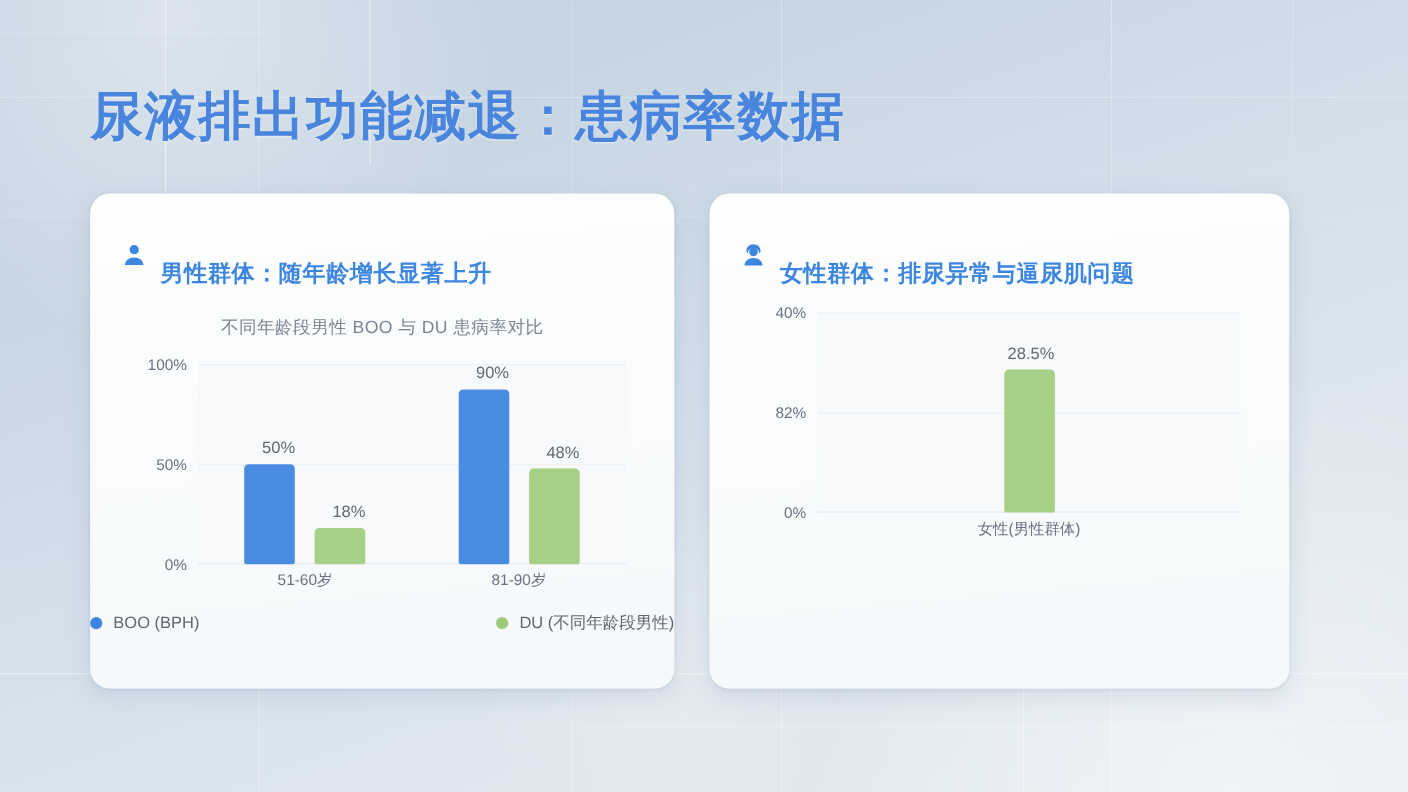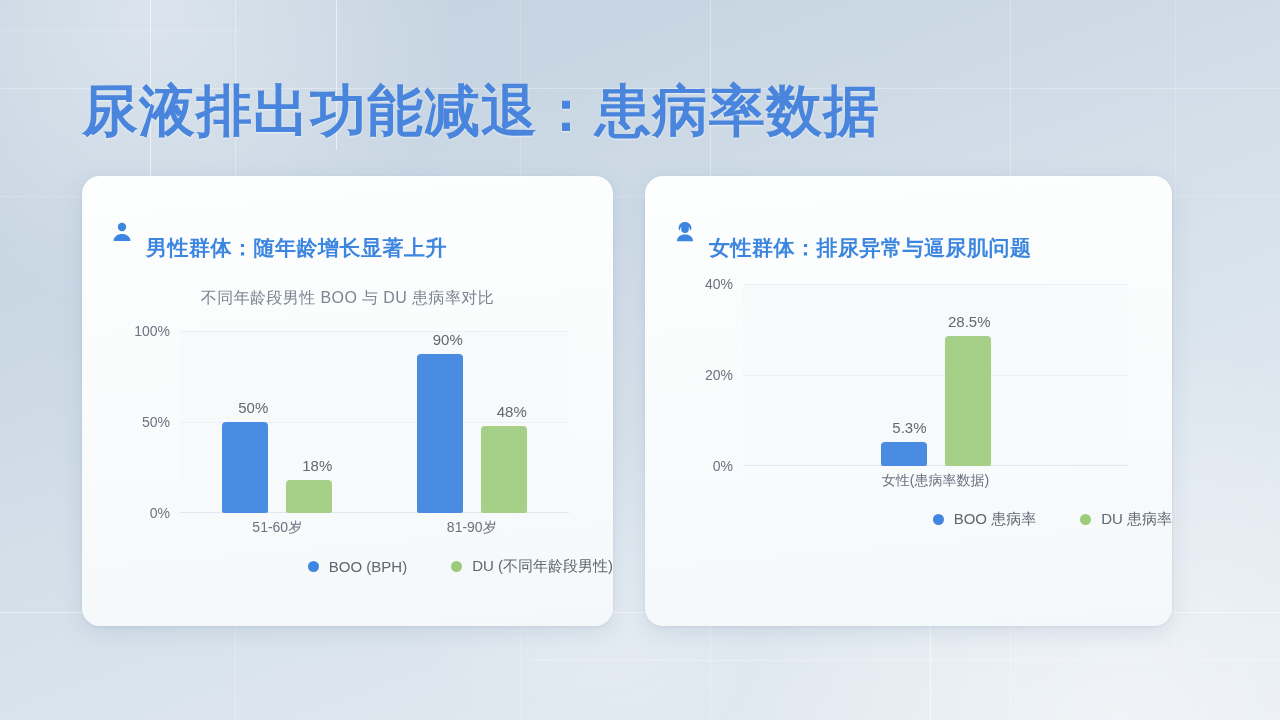--- a/index.html
+++ b/index.html
@@ -54,21 +54,21 @@
     width: 360px; height: 360px;
     left: 420px; top: 420px;
     background: radial-gradient(circle, rgba(255,255,255,0.22) 0%, rgba(255,255,255,0) 70%);
   }
 
   
   .page-title {
     position: absolute;
     left: 82px;
     top: 74px;
-    font-size: 56px;
+    font-size: 48px;
     font-weight: bold;
     letter-spacing: 1px;
     color: #4a85dd;
     text-shadow: 0 1px 2px rgba(255,255,255,0.55);
     white-space: nowrap;
   }
 
   
   .card {
     position: absolute;
@@ -192,21 +192,21 @@
     font-size: 14px;
     color: #6b7280;
     text-align: right;
     white-space: nowrap;
   }
 
   
   .legend {
     margin-top: 16px;
     display: flex;
-    justify-content: flex-end;
+    justify-content: space-between;
     gap: 44px;
   }
   .legend-item {
     display: flex;
     align-items: center;
     gap: 10px;
   }
   .legend-dot {
     width: 11px; height: 11px;
     border-radius: 50%;
@@ -330,47 +330,33 @@
     </div>
 
 
     <div class="plot-wrap">
       <div class="plot">
         <div class="gridline" style="top:0%"></div>
         <div class="gridline" style="top:50%"></div>
         <div class="axis-base"></div>
 
         <div class="ytick" style="top:0%">40%</div>
-        <div class="ytick" style="top:50%">20%</div>
+        <div class="ytick" style="top:50%">82%</div>
         <div class="ytick" style="top:100%">0%</div>
 
         <div class="groups">
           <div class="group">
             <div class="bar-slot">
-              <span class="bar-value">5.3%</span>
-              <div class="bar blue" style="height:13.25%"></div>
-            </div>
-            <div class="bar-slot">
               <span class="bar-value">28.5%</span>
               <div class="bar green" style="height:71.25%"></div>
             </div>
           </div>
         </div>
       </div>
 
       <div class="xlabels">
-        <span class="xlabel">女性(患病率数据)</span>
-      </div>
-    </div>
-
-    <div class="legend">
-      <div class="legend-item">
-        <span class="legend-dot blue"></span>
-        <span class="legend-label">BOO 患病率</span>
-      </div>
-      <div class="legend-item">
-        <span class="legend-dot green"></span>
-        <span class="legend-label">DU 患病率</span>
-      </div>
-    </div>
+        <span class="xlabel">女性(男性群体)</span>
+      </div>
+    </div>
+
   </div>
 
 </div>
 
 </body></html>

